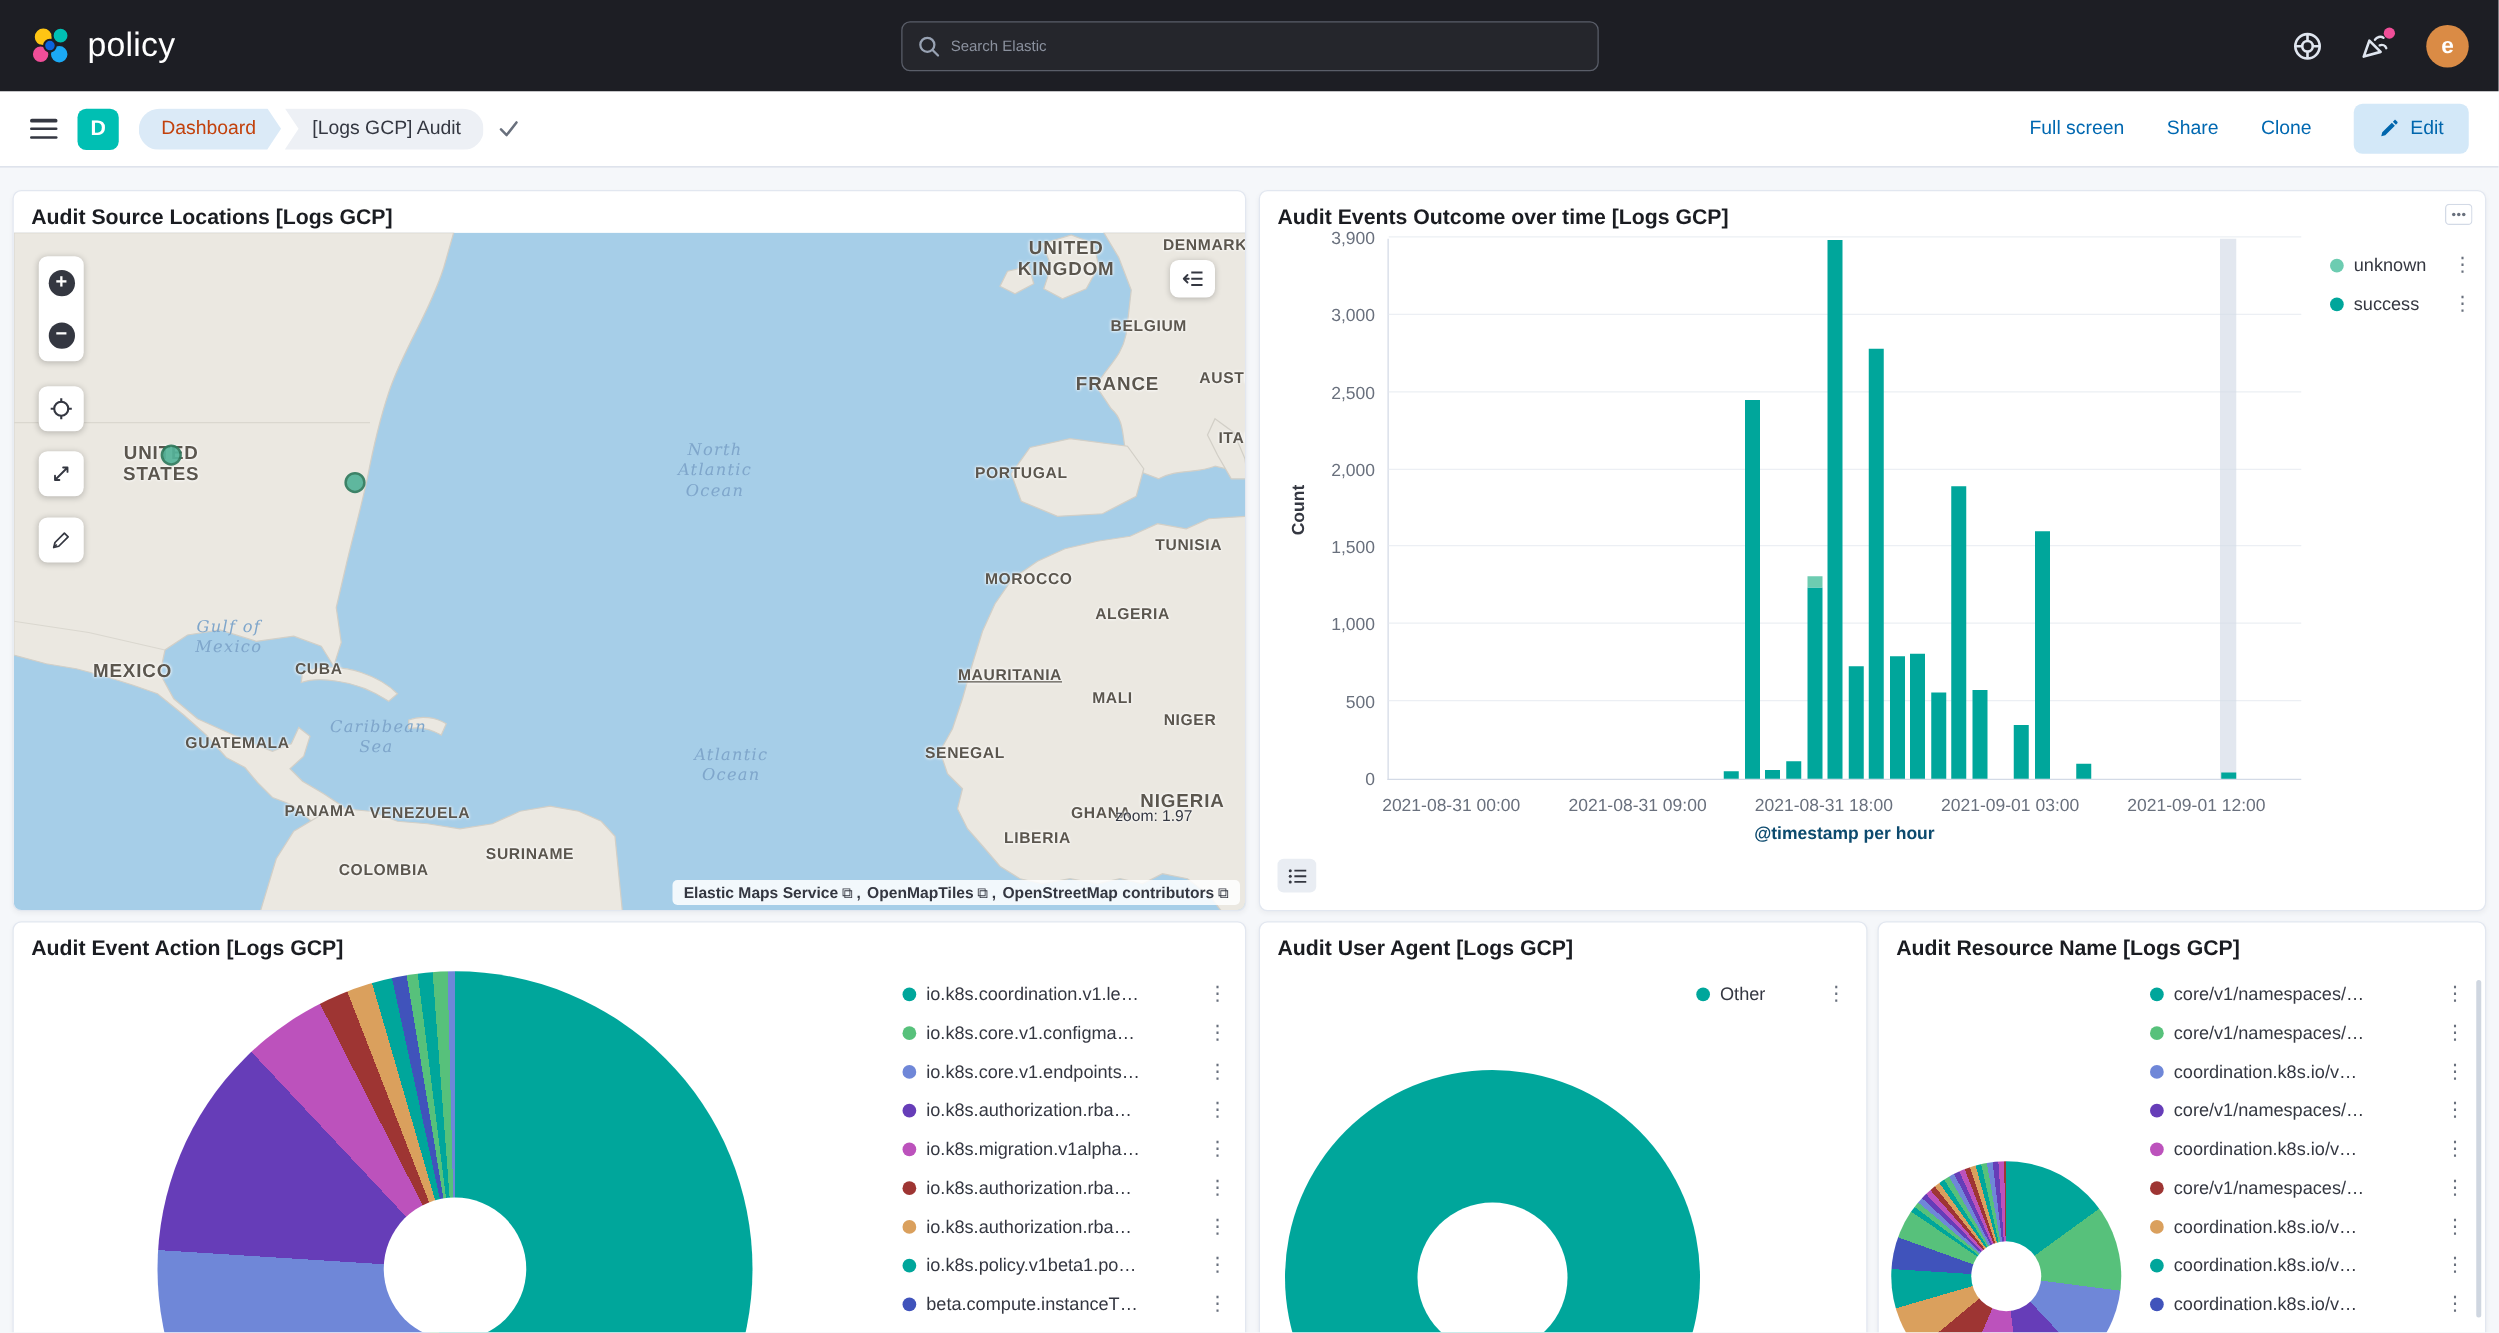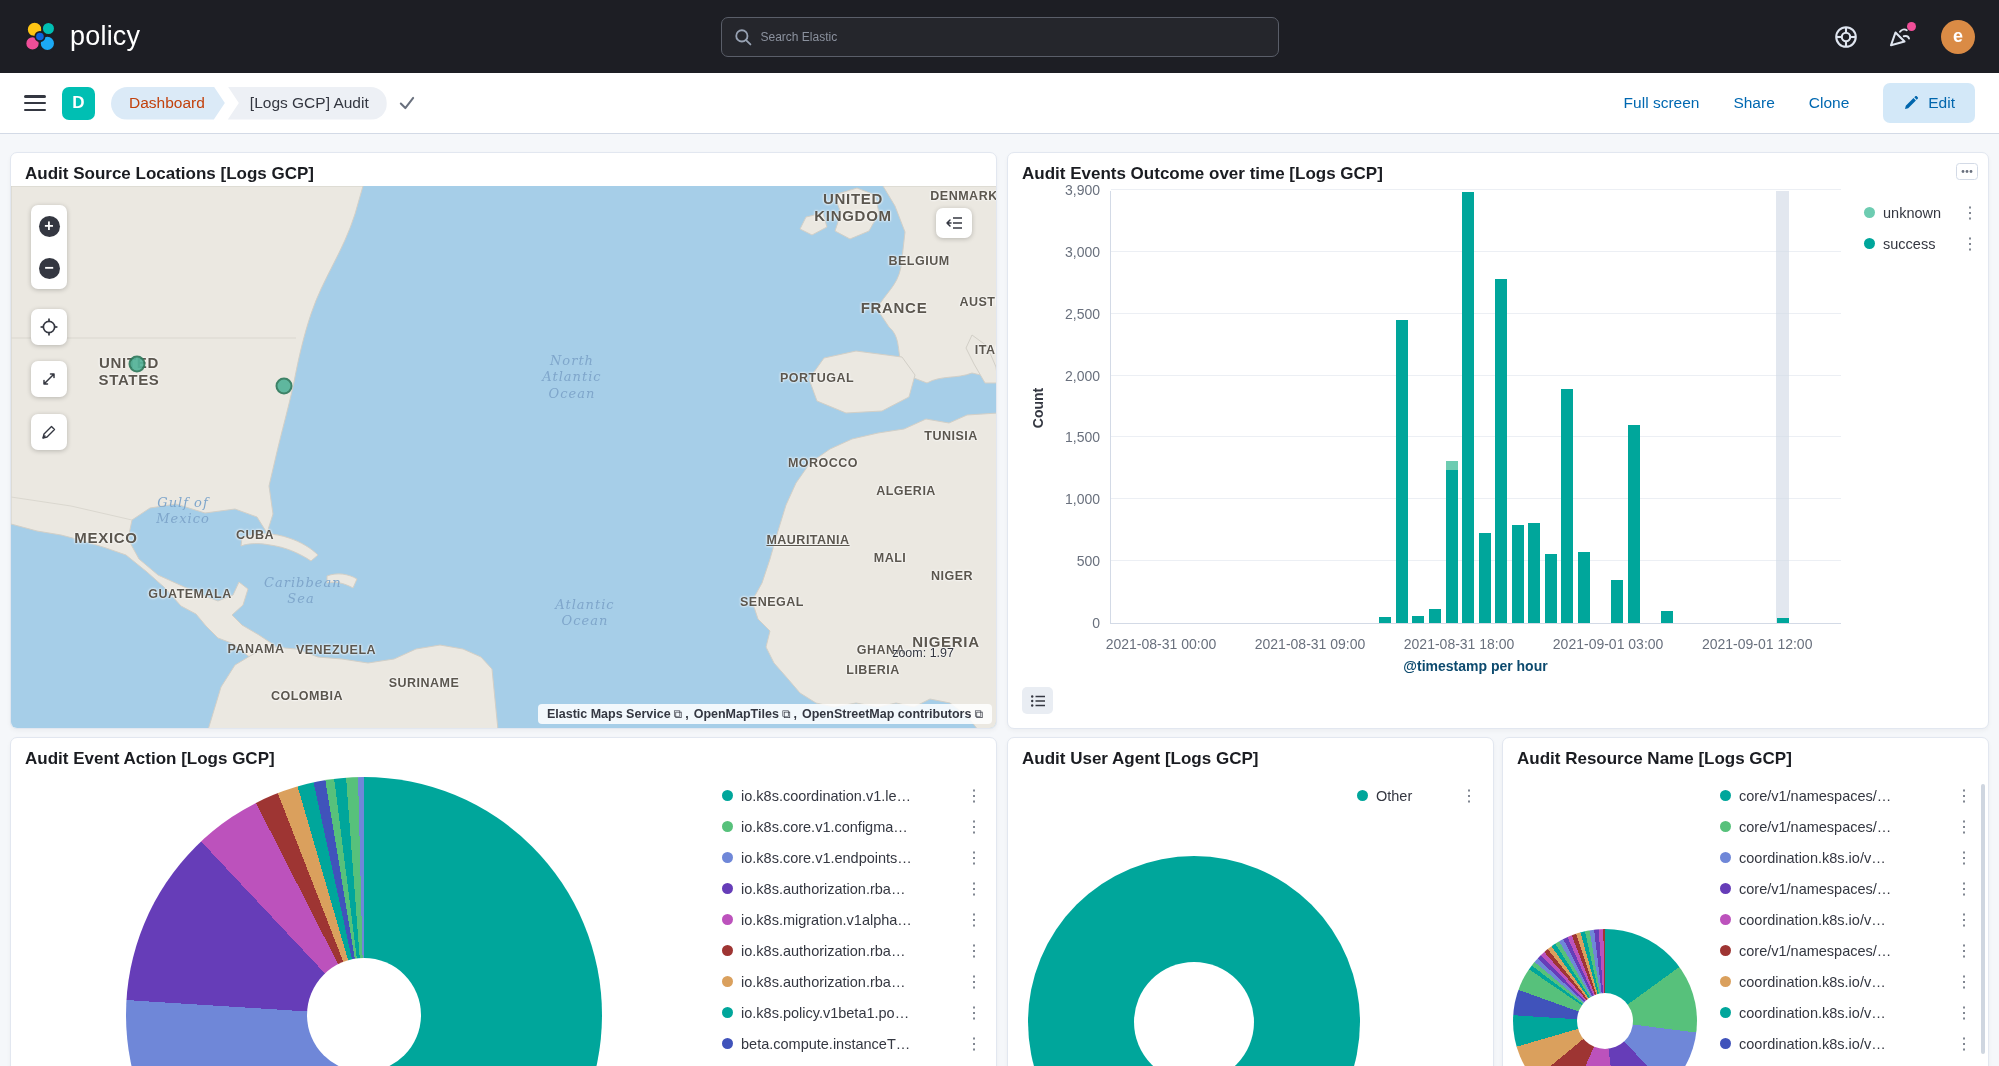--- a/index.html
+++ b/index.html
@@ -212,21 +212,21 @@
           <div class="clabel" style="left: 413px; top: 497px;">SURINAME</div>
           <div class="clabel" style="left: 812px; top: 277px;">MOROCCO</div>
           <div class="clabel" style="left: 940px; top: 250px;">TUNISIA</div>
           <div class="clabel" style="left: 895px; top: 305px;">ALGERIA</div>
           <div class="clabel" style="left: 797px; top: 354px; text-decoration: underline;">MAURITANIA</div>
           <div class="clabel" style="left: 879px; top: 372px;">MALI</div>
           <div class="clabel" style="left: 941px; top: 390px;">NIGER</div>
           <div class="clabel" style="left: 761px; top: 416px;">SENEGAL</div>
           <div class="clabel" style="left: 870px; top: 464px;">GHANA</div>
           <div class="clabel lg" style="left: 935px; top: 456px;">NIGERIA</div>
-          <div class="clabel" style="left: 862px; top: 484px;">LIBERIA</div>
+          <div class="clabel" style="left: 819px; top: 484px;">LIBERIA</div>
           <div class="olabel" style="left: 561px; top: 191px; width: 82px;">North Atlantic Ocean</div>
           <div class="olabel" style="left: 574px; top: 427px; width: 74px;">Atlantic Ocean</div>
           <div class="olabel" style="left: 172px; top: 325px; width: 62px;">Gulf of Mexico</div>
           <div class="olabel" style="left: 290px; top: 405px; width: 74px;">Caribbean Sea</div>
           <div class="map-point" style="left: 126px; top: 178px;"></div>
           <div class="map-point" style="left: 273px; top: 200px;"></div>
         </div>
 
       <div class="map-btn zoom-group">
         <div class="zoom-cell">

